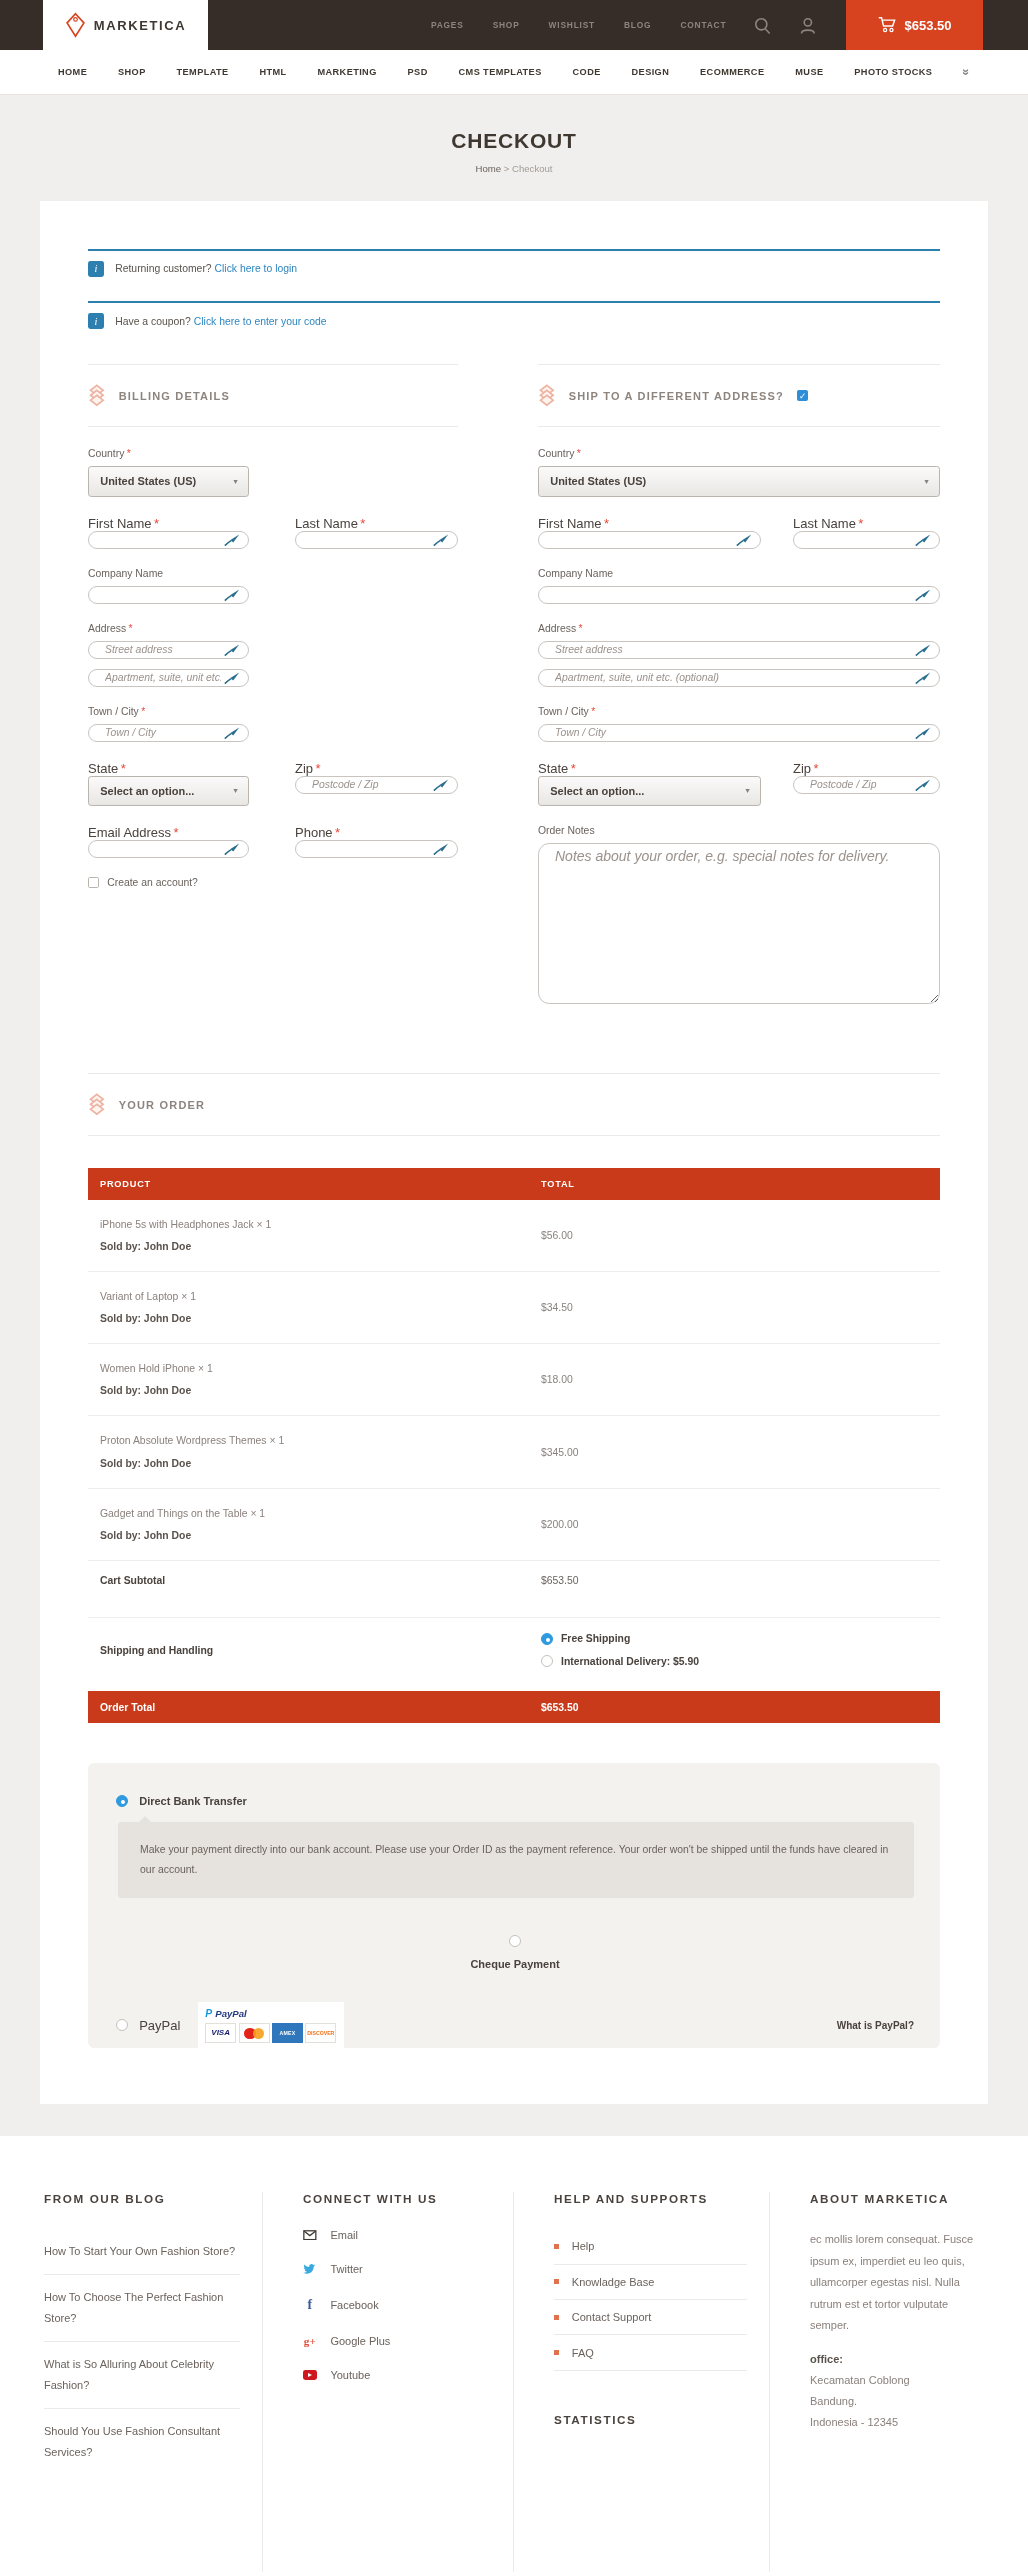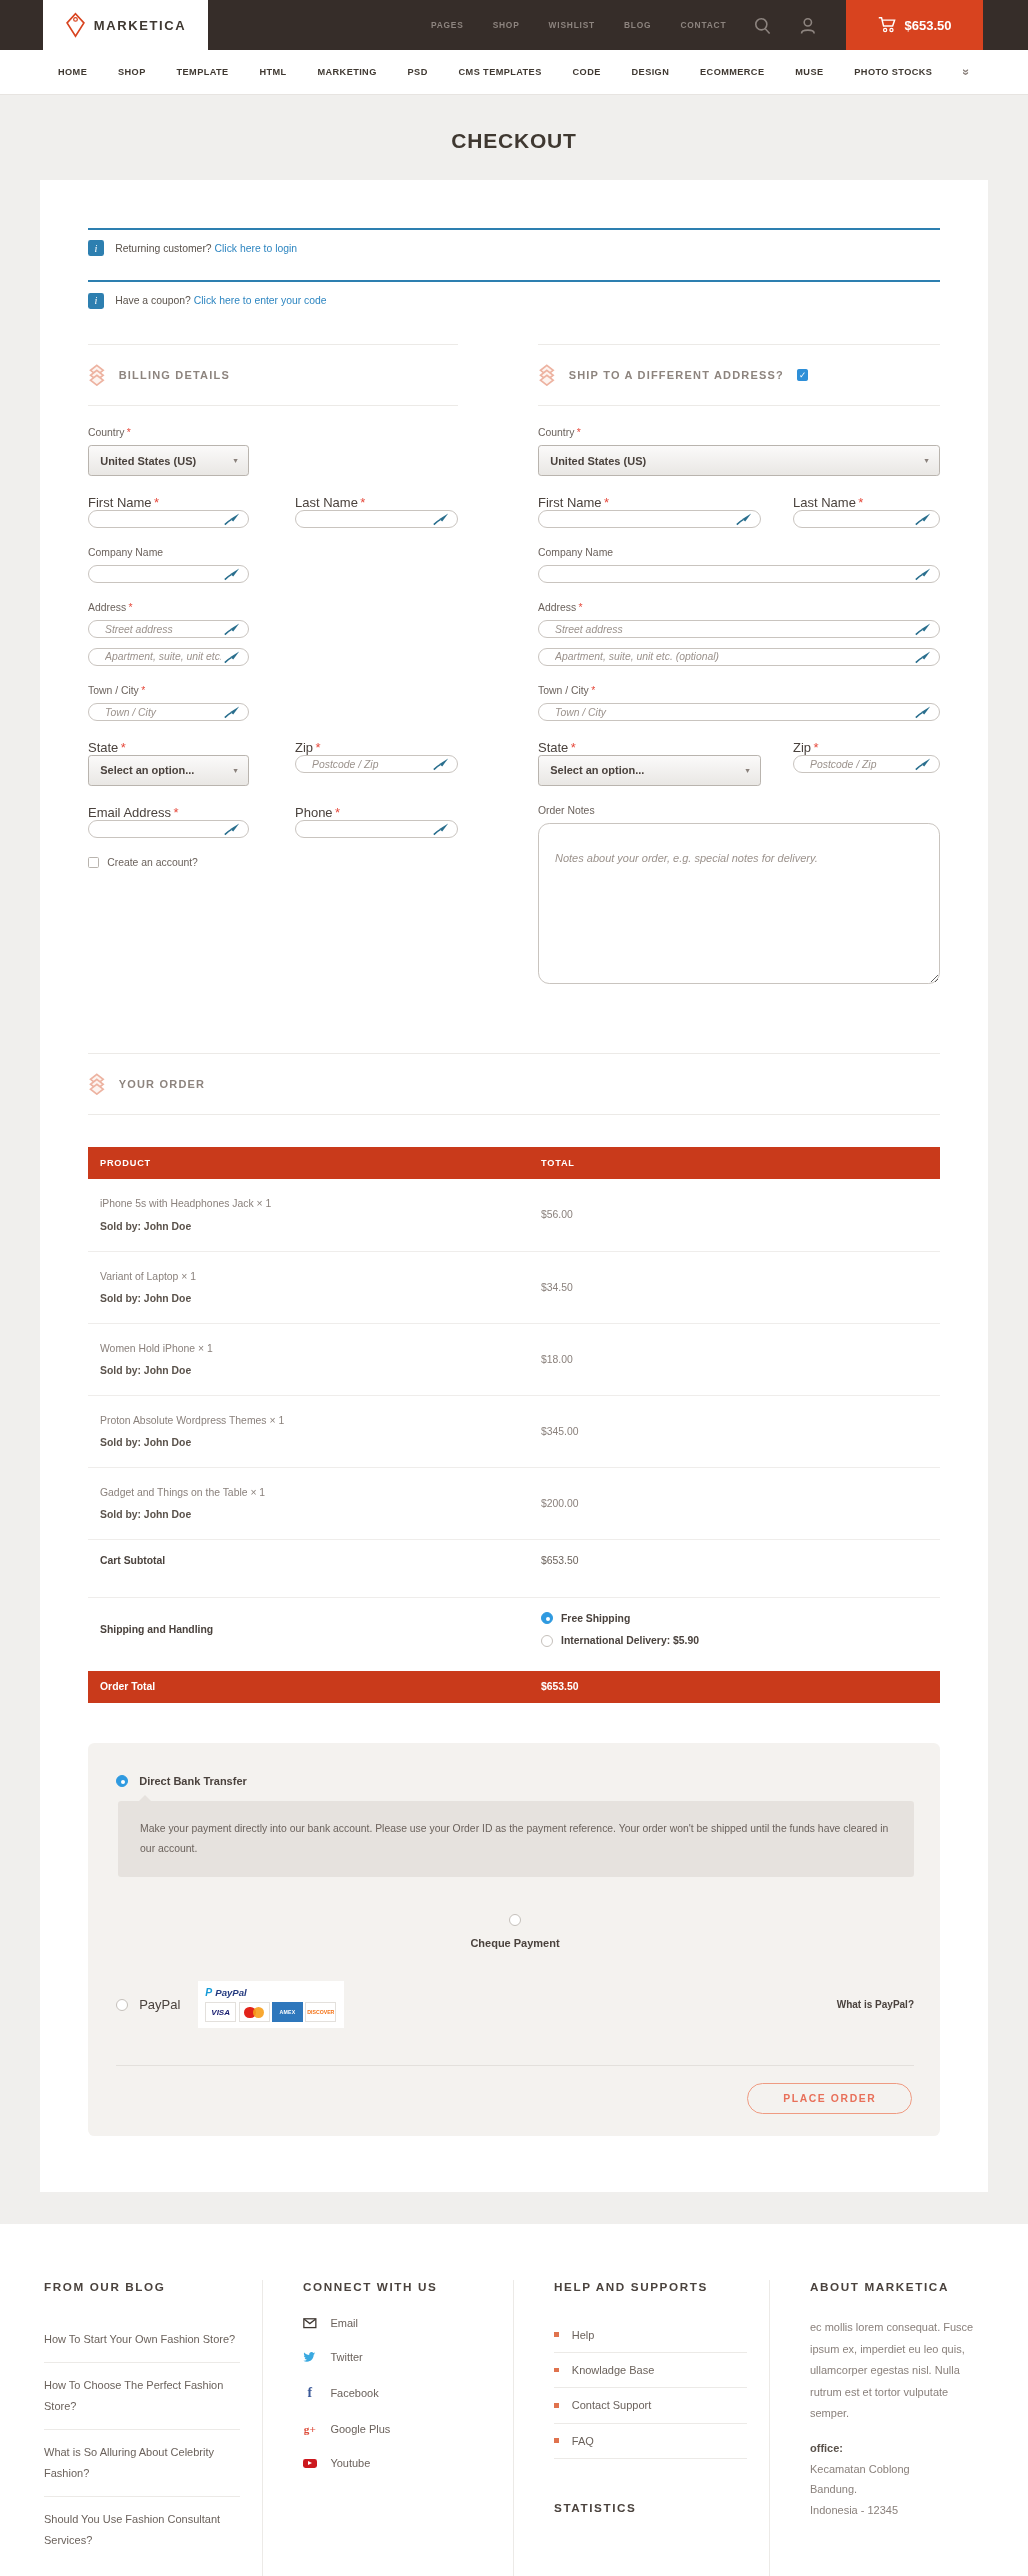--- a/index.html
+++ b/index.html
@@ -47,21 +47,21 @@
   .selectbox { height:30.5px; border:0.8px solid #b9b4ae; border-radius:3.2px; background:linear-gradient(#fbfafa,#e9e7e4); display:flex; align-items:center; justify-content:space-between; padding:0 8.8px 0 11.2px; font-size:11px; font-weight:bold; color:#4a423d; cursor:pointer; }
   .selectbox .arr { color:#8a817c; font-size:7.2px; }
   .w200 { width:161px; }
   .pairL { display:grid; grid-template-columns:161px 163px; column-gap:46px; }
   .pairR { display:grid; grid-template-columns:223px 1fr; column-gap:32px; }
   .stack2 { margin-top:9.6px; }
   .cbrow { display:flex; align-items:center; gap:8px; font-size:10.4px; color:#6b625c; margin-top:3.2px; cursor:pointer; }
   .cb { width:11.2px; height:11.2px; border:0.8px solid #b9b4ae; border-radius:1.6px; background:#fff; flex:0 0 auto; }
   .cb.on { background:#2e8fd8; border-color:#2e8fd8; position:relative; }
   .cb.on::after { content:"✓"; position:absolute; inset:0; color:#fff; font-size:8.8px; line-height:11.2px; text-align:center; }
-  textarea.notes { width:100%; height:161px; border:0.8px solid #c9c4bf; border-radius:11.2px; padding:28px 16px; font-size:11px; color:#4a423d; resize:vertical; outline:none; font-family:"Liberation Sans", sans-serif; }
+  textarea.notes { width:100%; height:161px; border:0.8px solid #c9c4bf; border-radius:11.2px; padding:4px 16px; font-size:14px; color:#4a423d; resize:vertical; outline:none; font-family:"Liberation Sans", sans-serif; }
 
   
   .order-sec { margin-top:47px; }
   .otable { margin-top:32px; }
   .thead, .trow, .srow, .shiprow, .totalbar { display:grid; grid-template-columns:441px 1fr; padding:0 12px; }
   .thead { background:#c93a1b; color:#fff; height:32px; align-items:center; font-size:9.2px; font-weight:bold; letter-spacing:0.8px; }
   .trow { padding-top:19px; padding-bottom:19px; border-bottom:0.8px solid #efedeb; align-items:center; }
   .p-name { font-size:10.4px; color:#8a817c; }
   .p-seller { font-size:10.4px; font-weight:bold; color:#5a524b; margin-top:11.2px; }
   .p-total { font-size:10.4px; color:#8a817c; }
@@ -180,20 +180,25 @@
   <span class="subnav-item">CODE</span>
   <span class="subnav-item">DESIGN</span>
   <span class="subnav-item">ECOMMERCE</span>
   <span class="subnav-item">MUSE</span>
   <span class="subnav-item">PHOTO STOCKS</span>
   <span class="more-icon">»</span>
 </div>
 
 <div class="hero">
   <h1>CHECKOUT</h1>
+  <div class="crumbs">
+    <span class="home">Home</span>
+    <span>&gt;</span>
+    <span>Checkout</span>
+  </div>
 </div>
 
 <div class="card">
 
   <div class="notice">
     <span class="info-badge">i</span>
     <span>
       <span>Returning customer?</span>
       <a>Click here to login</a>
     </span>
@@ -532,23 +537,20 @@
             </span>
           <span class="chip amex">AMEX</span>
           <span class="chip disc">
               <b>DISCOVER</b>
             </span>
         </span>
       </span>
       <span class="whatis">What is PayPal?</span>
     </div>
 
-    <div class="payfoot">
-      <button class="btn-outline place-order">PLACE ORDER</button>
-    </div>
   </div>
 </div>
 
 <div class="footer">
   <div class="fcol c1">
     <div class="fhead">FROM OUR BLOG</div>
     <div class="blog-item">How To Start Your Own Fashion Store?</div>
     <div class="blog-item">How To Choose The Perfect Fashion Store?</div>
     <div class="blog-item">What is So Alluring About Celebrity Fashion?</div>
     <div class="blog-item">Should You Use Fashion Consultant Services?</div>

